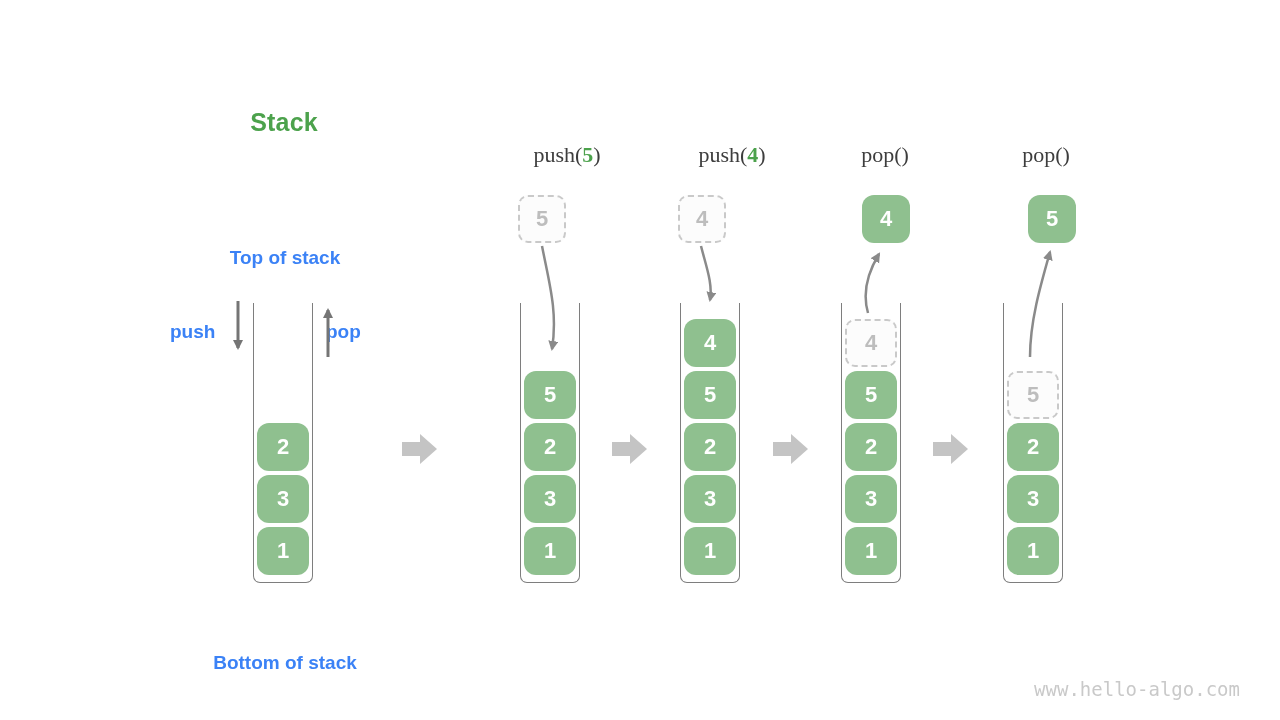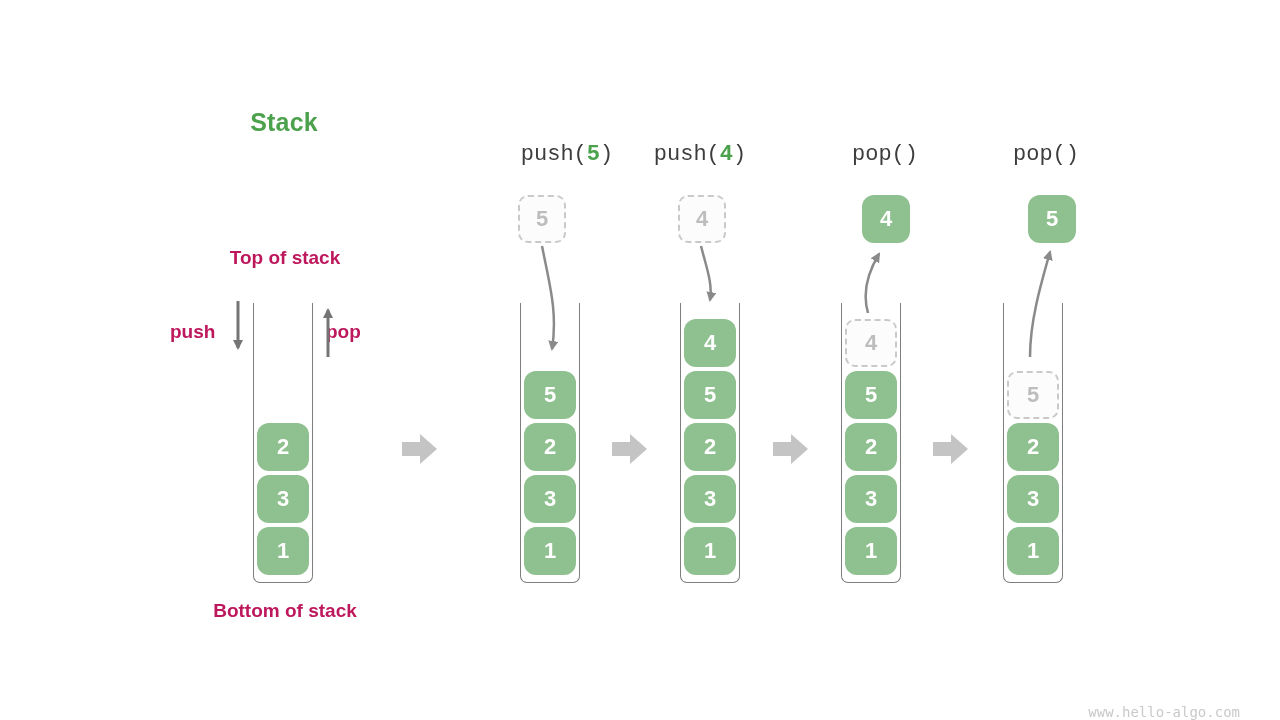--- a/index.html
+++ b/index.html
@@ -13,26 +13,26 @@
     overflow: hidden;
     padding-left: 17px;
   }
   .abs { position: absolute; }
   .title {
     top: 108px; left: 284px; transform: translateX(-50%);
     font-size: 25px; font-weight: bold; color: #4CA24C;
     letter-spacing: 0.2px;
   }
   .side-label {
-    font-size: 19px; font-weight: bold; color: #be185d;
+    font-size: 19px; font-weight: bold; color: #3b82f6;
     white-space: nowrap;
   }
   .op-label {
     top: 142px; transform: translateX(-50%);
-    font-family: Liberation Mono, monospace;
+    font-family: Liberation Serif, serif;
     font-size: 22px; color: #3d3d3d; white-space: nowrap;
   }
   .op-label .arg { color: #4CA24C; font-weight: bold; }
   .stack-container {
     position: absolute;
     top: 303px; height: 280px; width: 60px;
     background: #ffffff;
     border-left: 1.5px solid #7e7e7e;
     border-right: 1.5px solid #7e7e7e;
     border-bottom: 1.5px solid #7e7e7e;
@@ -61,37 +61,37 @@
   .floating.solid { background: #8FC08F; color: #ffffff; }
   .floating.dashed {
     background: #fcfcfc; color: #bdbdbd;
     border: 2px dashed #c9c9c9; border-radius: 10px;
   }
   .overlay { position: absolute; left: 0; top: 0; pointer-events: none; }
   .block-arrow { position: absolute; top: 431px; }
   .watermark {
     top: 678px; right: 40px;
     font-family: "DejaVu Sans Mono", monospace;
-    font-size: 14px; color: #c9c9c9; margin-top: 26px;
+    font-size: 19px; color: #c9c9c9;
   }
 </style>
 </head>
 <body>
 
 <div class="canvas">
 
   <div class="abs title">Stack</div>
 
   <div class="abs side-label" style="top:247px; left:285px; transform:translateX(-50%);">Top of stack</div>
-  <div class="abs side-label" style="top:600px; left:285px; transform:translateX(-50%);">Bottom of stack</div>
+  <div class="abs side-label" style="top:652px; left:285px; transform:translateX(-50%);">Bottom of stack</div>
   <div class="abs side-label" style="top:321px; left:170px;text-align:right;">push</div>
   <div class="abs side-label" style="top:321px; left:326px;">pop</div>
 
   <div class="abs op-label" style="left:567px;"><span>push(</span><span class="arg">5</span><span>)</span></div>
-  <div class="abs op-label" style="left:700px;"><span>push(</span><span class="arg">4</span><span>)</span></div>
+  <div class="abs op-label" style="left:732px;"><span>push(</span><span class="arg">4</span><span>)</span></div>
   <div class="abs op-label" style="left:885px;"><span>pop()</span><span class="arg"></span><span></span></div>
   <div class="abs op-label" style="left:1046px;"><span>pop()</span><span class="arg"></span><span></span></div>
 
   <div class="floating dashed" style="left:518px;">5</div>
   <div class="floating dashed" style="left:678px;">4</div>
   <div class="floating solid" style="left:862px;">4</div>
   <div class="floating solid" style="left:1028px;">5</div>
 
   <div class="stack-container" style="left:253px;">
     <div class="cell solid">2</div>

